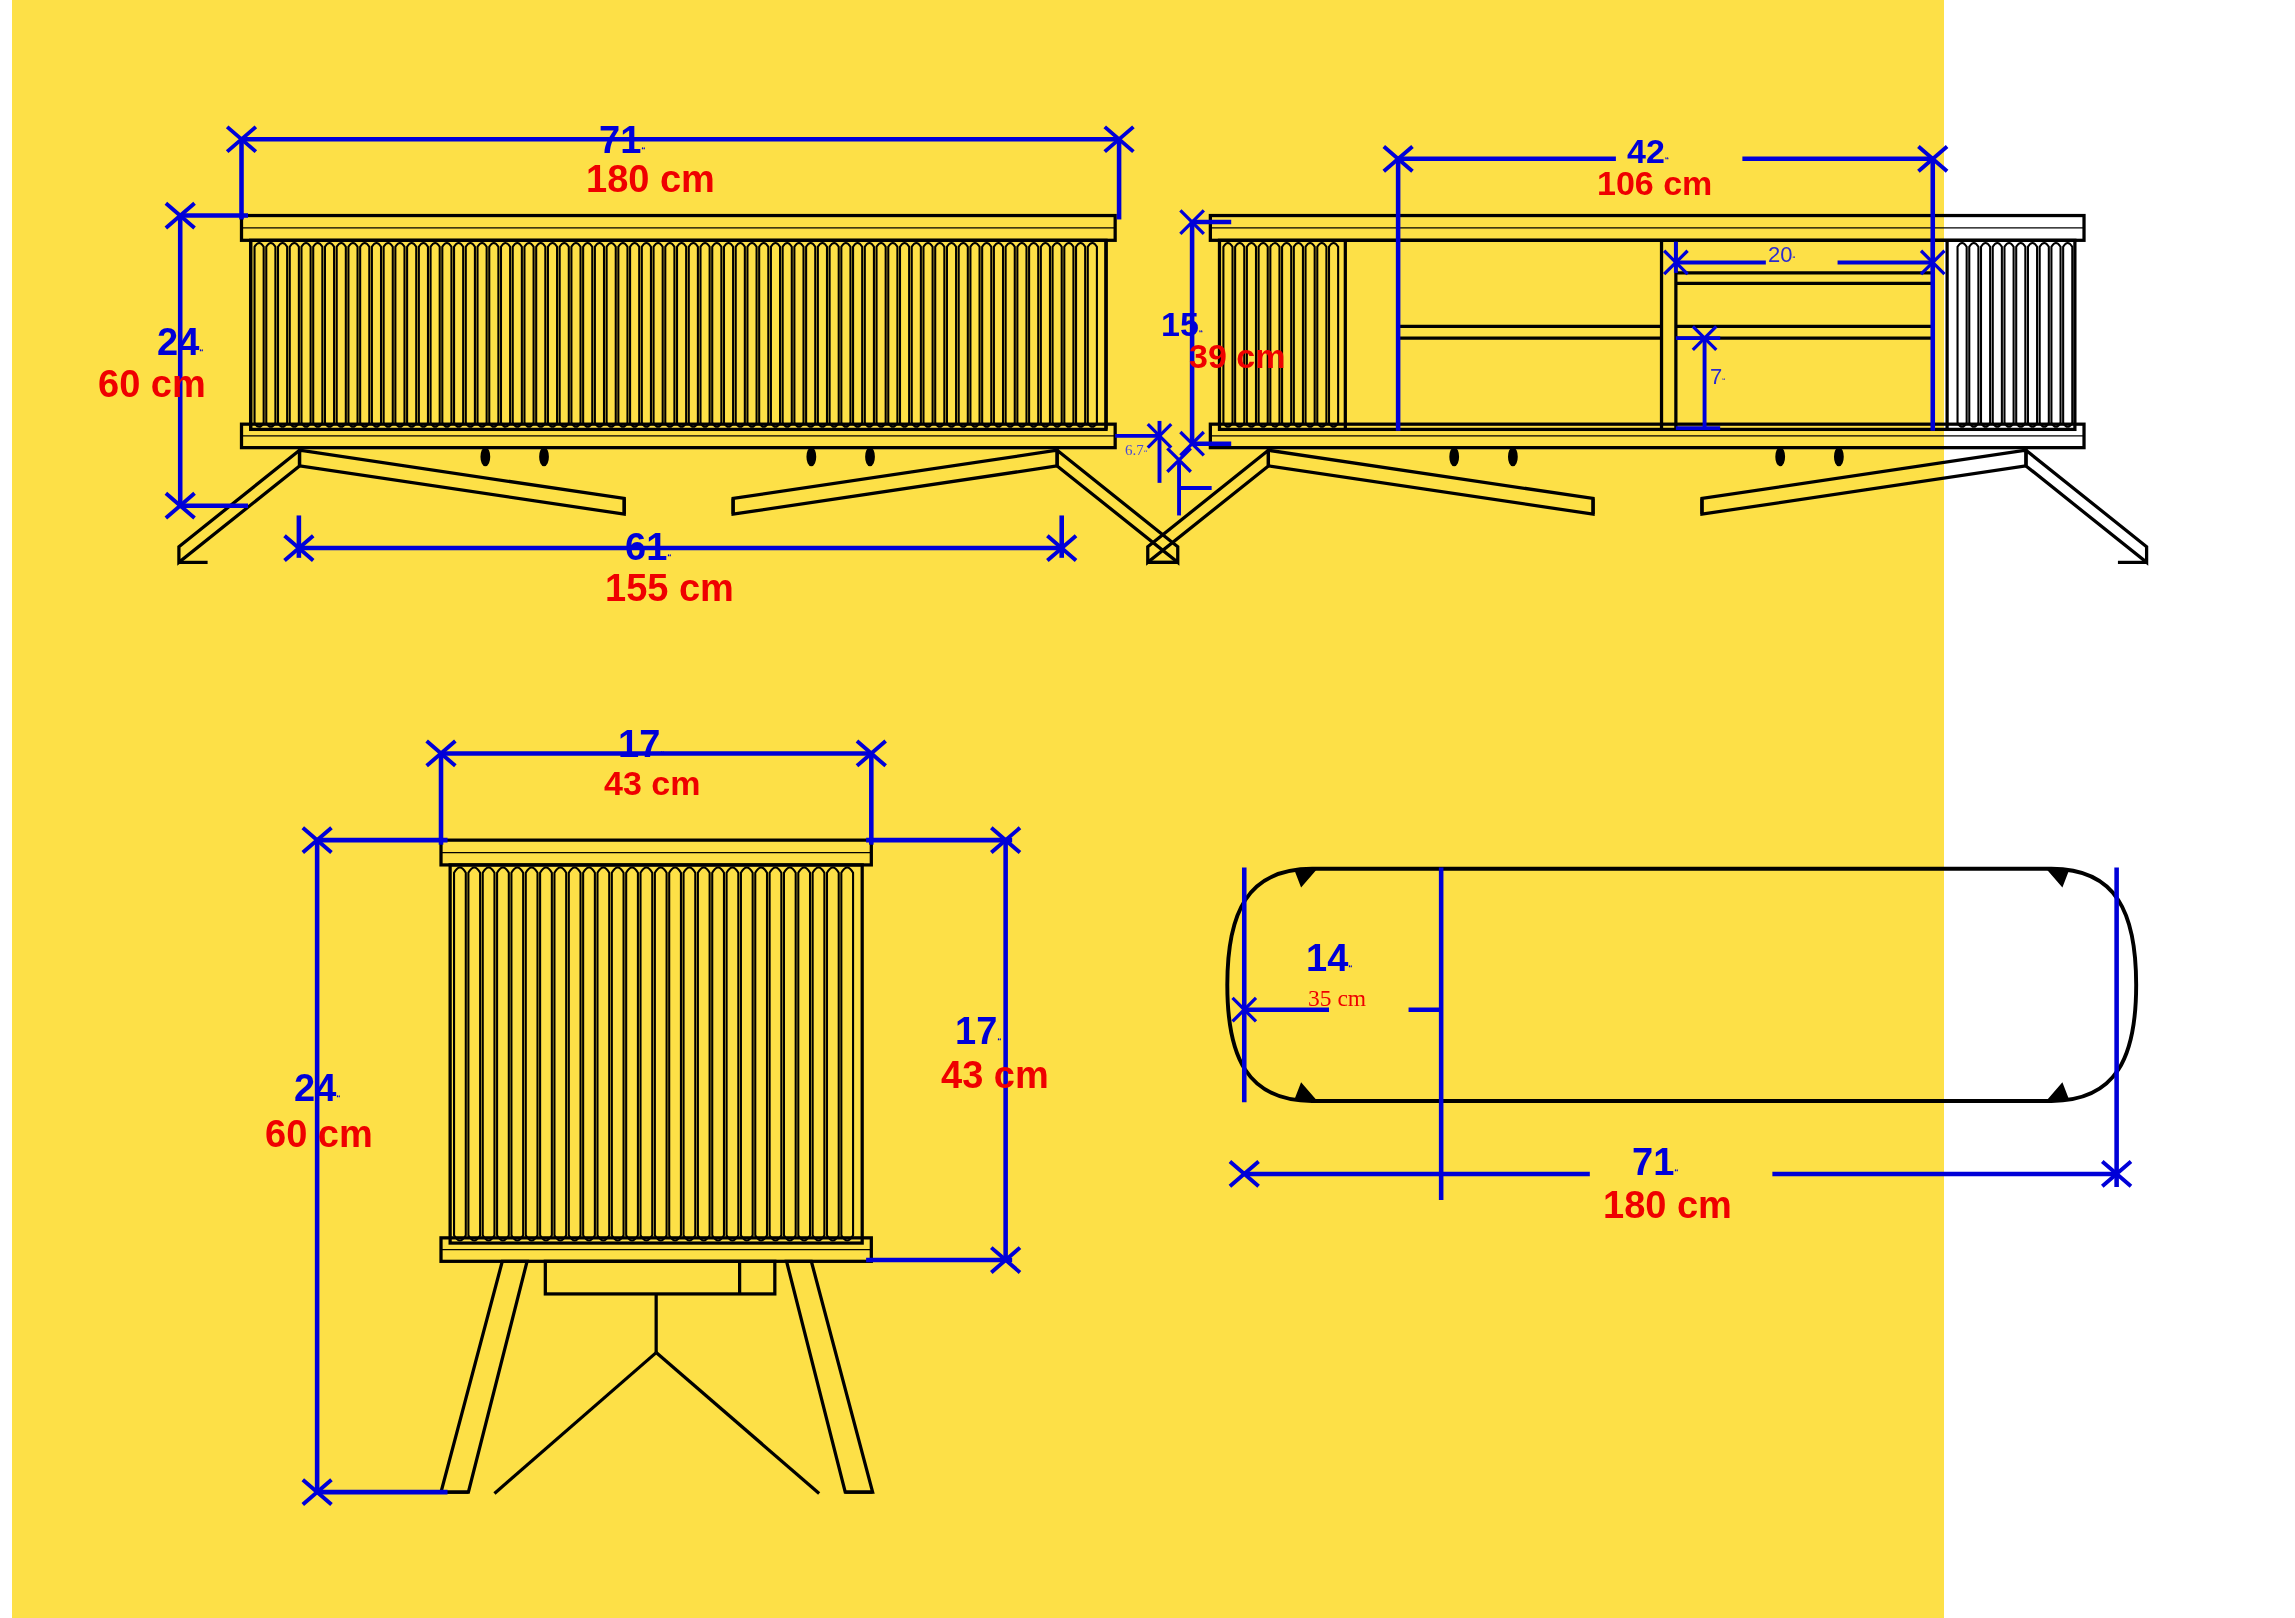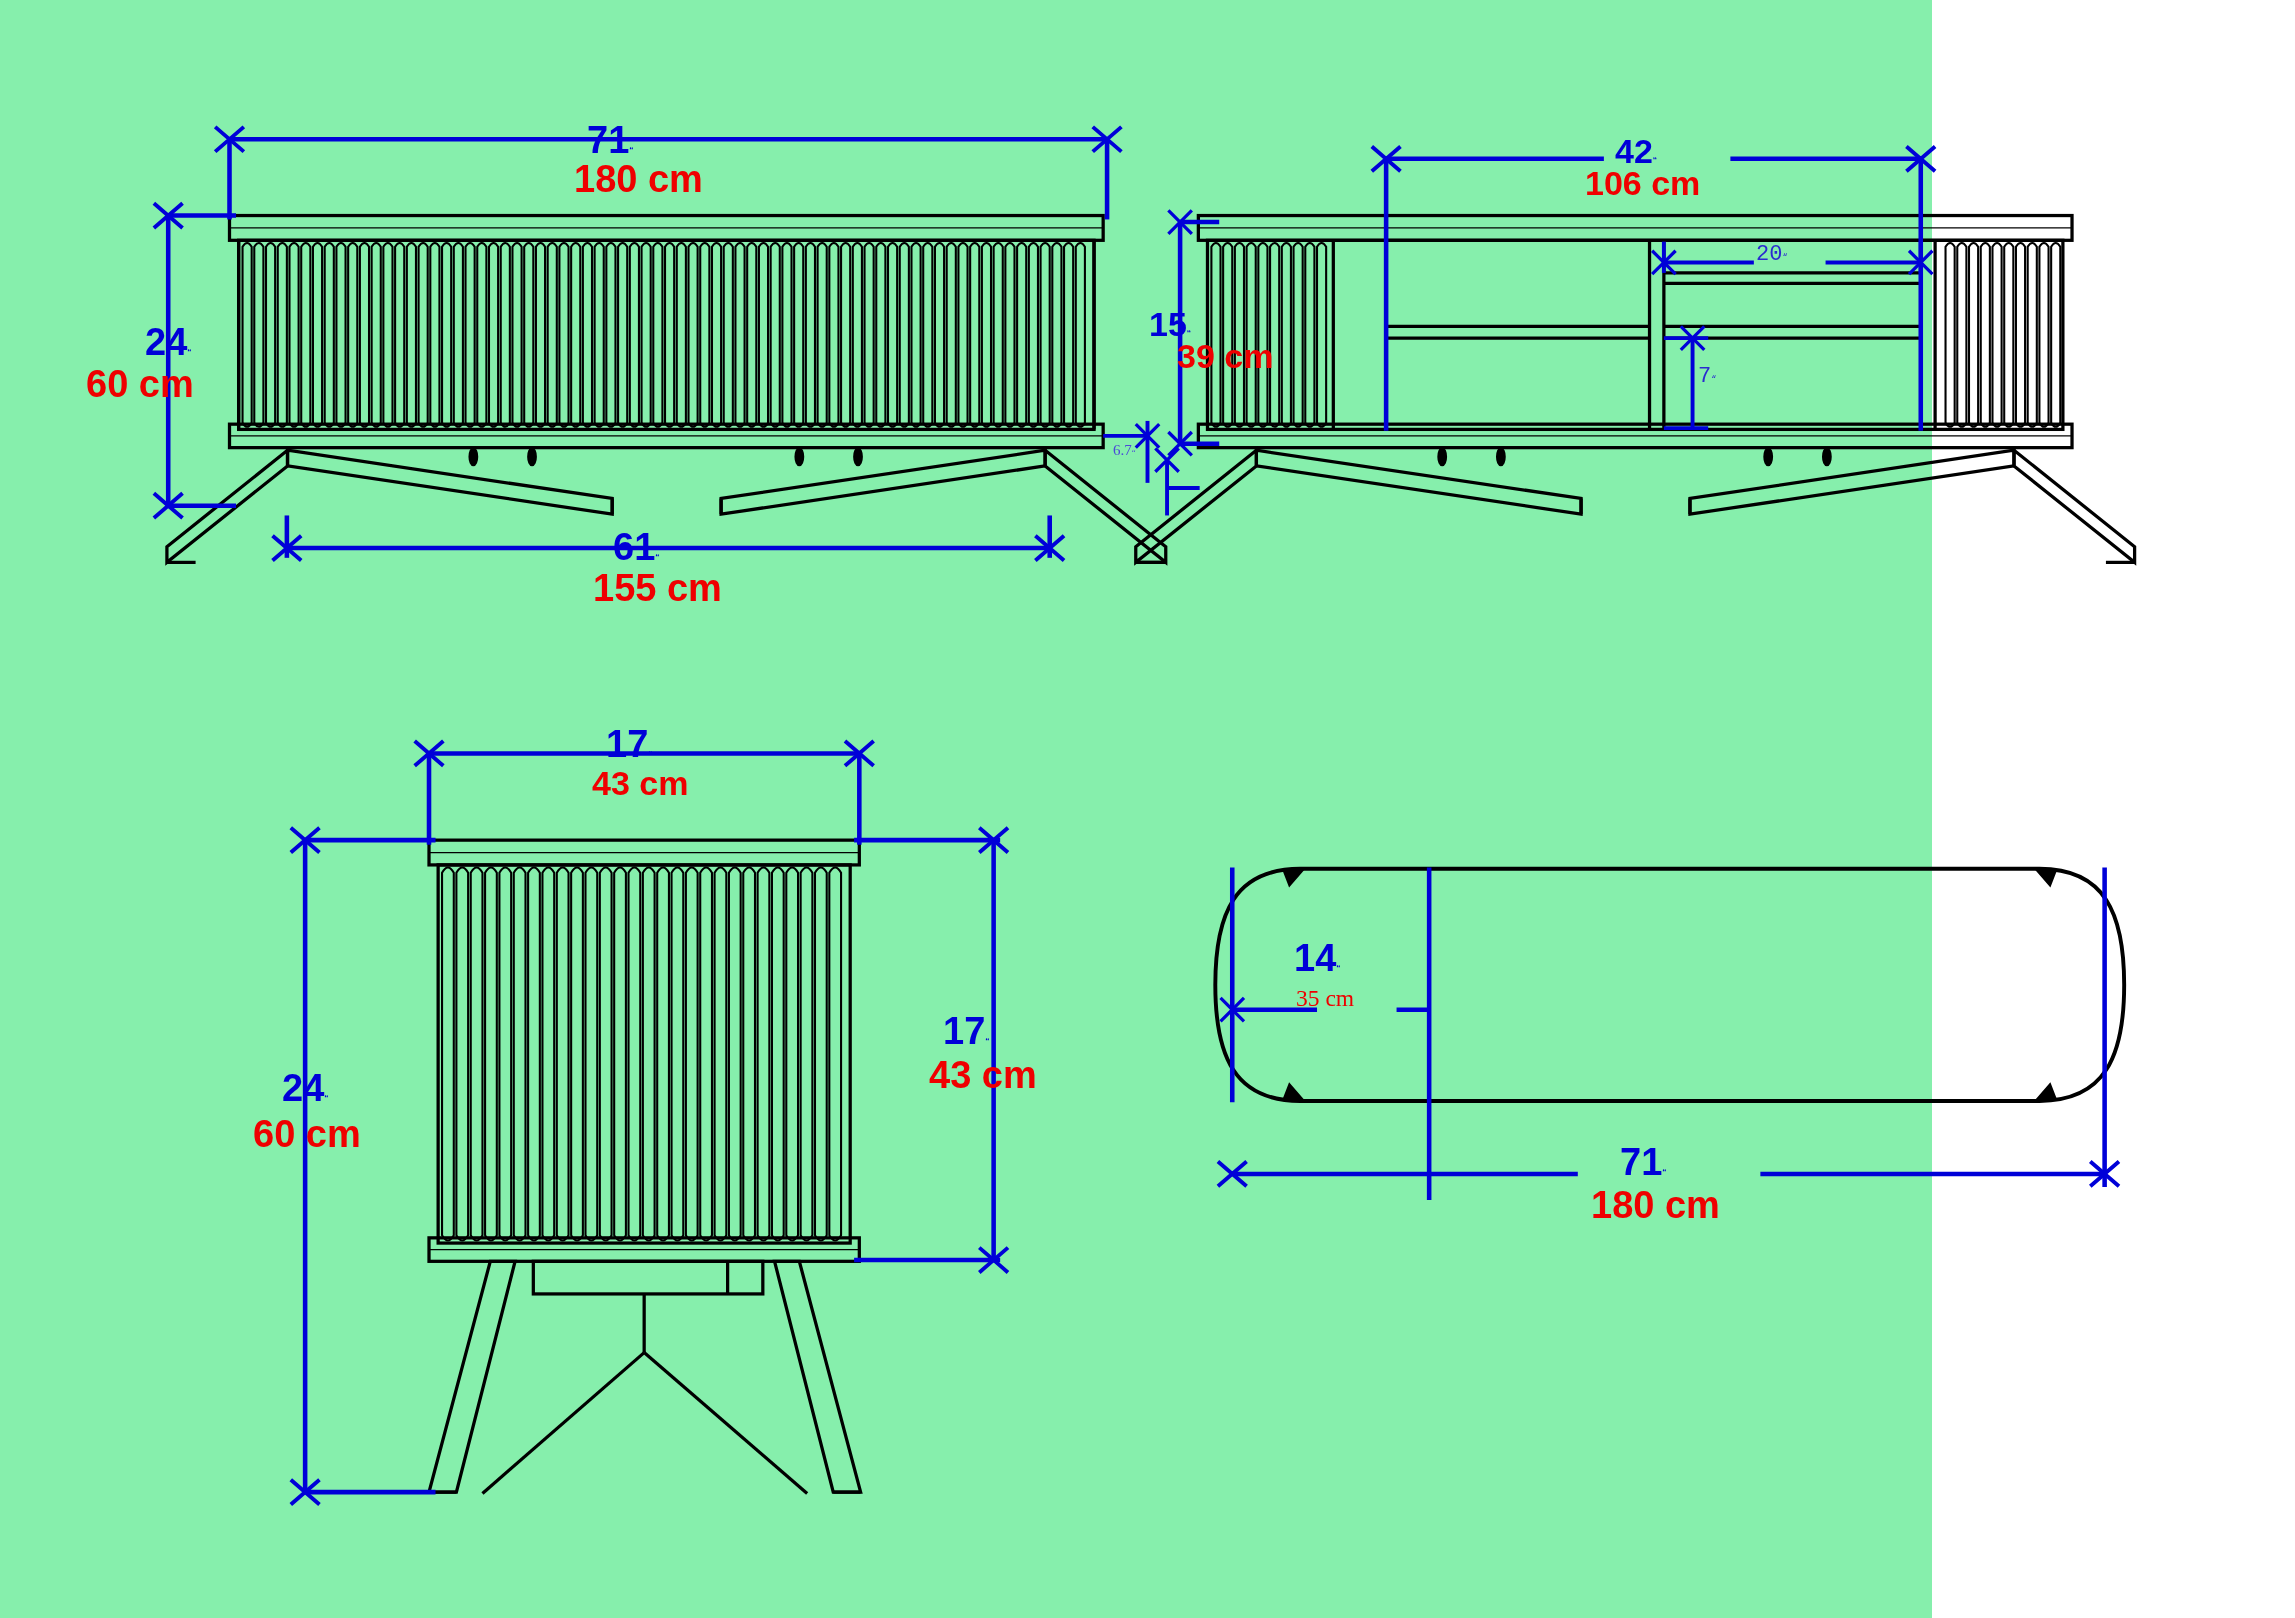--- a/index.html
+++ b/index.html
@@ -2,27 +2,27 @@
 <html style="font-size:10.4px"><head>
 <meta charset="utf-8">
 <title>Furniture Technical Drawing</title>
 <style>
   html,body{margin:0;padding:0;background:#ffffff;}
   body{
     font-family:"Liberation Sans", sans-serif;
     width:2295px;height:1619px;
     position:relative;overflow:hidden;
   }
-  #sheet{position:absolute;left:0;top:0;width:1932px;height:1619px;background:#86efac;}
+  #sheet{position:absolute;left:12px;top:0;width:1932px;height:1619px;background:#fde047;}
   svg.layer{position:absolute;left:0;top:0;width:2295px;height:1619px;overflow:visible;}
   .in-big{color:#0000d8;font-weight:bold;font-size:38px;}
   .cm-big{color:#ef0000;font-weight:bold;font-size:38px;}
   .in-mid{color:#0000d8;font-weight:bold;font-size:34px;}
   .cm-mid{color:#ef0000;font-weight:bold;font-size:34px;}
-  .in-sm{color:#2a2ad0;font-family:Liberation Mono, monospace;font-size:22px;font-weight:normal;}
+  .in-sm{color:#2a2ad0;font-family:Liberation Sans, sans-serif;font-size:22px;font-weight:normal;}
   .cm-sm{color:#ef0000;font-family:"Liberation Serif",serif;font-size:23.5px;font-weight:normal;}
   .in-tiny{color:#4a4ad8;font-family:"Liberation Serif",serif;font-size:15px;}
   .qt{font-size:0.82em;}
   .stack{position:absolute;white-space:nowrap;line-height:1.05;text-align:center;}
 </style>
 </head>
 <body>
 
 <div id="sheet">
 

